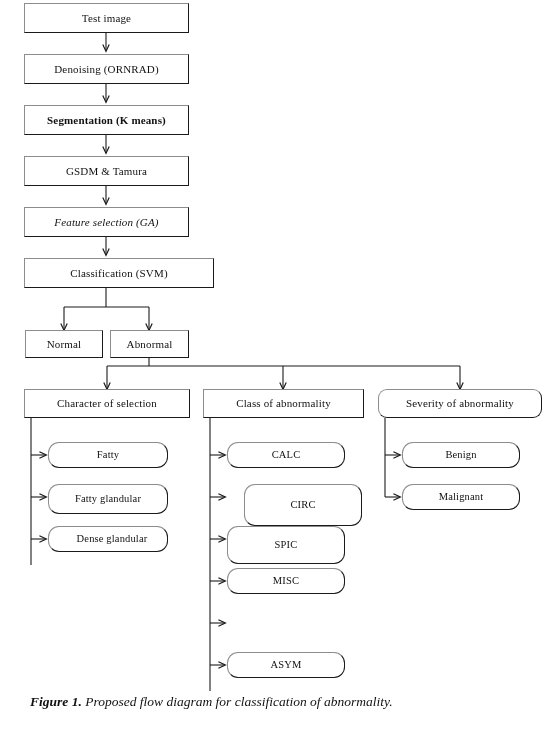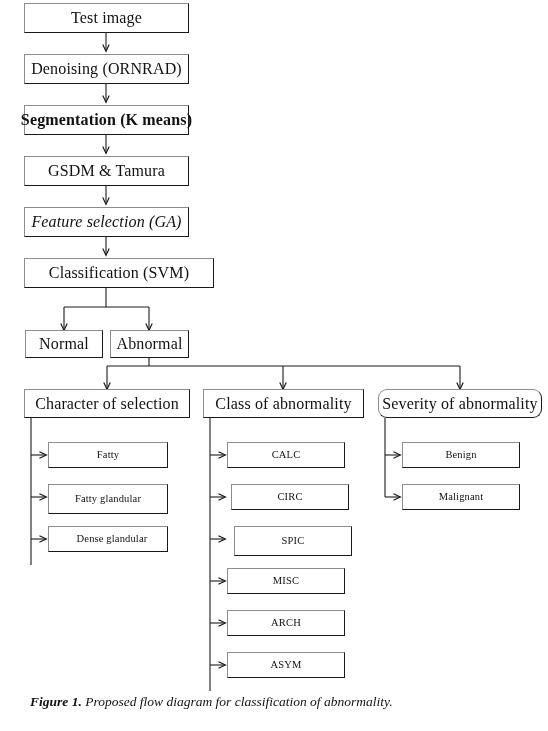--- a/index.html
+++ b/index.html
@@ -31,29 +31,30 @@
     position: absolute;
     box-sizing: border-box;
     background: #ffffff;
     border-top: 1px solid #8d8d8d;
     border-left: 1px solid #8d8d8d;
     border-right: 1px solid #1a1a1a;
     border-bottom: 1px solid #1a1a1a;
     display: flex;
     align-items: center;
     justify-content: center;
-    font-size: 16px;
+    font-size: 11px;
     color: #111111;
     line-height: 1;
     letter-spacing: 0.15px;
     white-space: nowrap;
     z-index: 2;
   }
   .node.leaf {
     font-size: 10.5px;
+    border-radius: 11px;
   }
   .caption {
     position: absolute;
     left: 30px;
     top: 694px;
     width: 500px;
     font-family: "Liberation Serif", "DejaVu Serif", serif;
     font-style: italic;
     font-size: 13.5px;
     color: #111111;
@@ -155,31 +156,28 @@
   <div class="node leaf" style="left:48px; top:484px; width:120px; height:30px;">
     <span>Fatty glandular</span>
   </div>
   <div class="node leaf" style="left:48px; top:526px; width:120px; height:26px;padding-left:8px;">
     <span>Dense glandular</span>
   </div>
 
   <div class="node leaf" style="left:227px; top:442px; width:118px; height:26px;">
     <span>CALC</span>
   </div>
-  <div class="node leaf" style="left:231px; top:484px; width:118px; height:26px;">
+  <div class="node leaf" style="left:244px; top:484px; width:118px; height:42px;">
     <span>CIRC</span>
   </div>
-  <div class="node leaf" style="left:234px; top:526px; width:118px; height:30px;">
+  <div class="node leaf" style="left:227px; top:526px; width:118px; height:38px;">
     <span>SPIC</span>
   </div>
   <div class="node leaf" style="left:227px; top:568px; width:118px; height:26px;">
     <span>MISC</span>
-  </div>
-  <div class="node leaf" style="left:227px; top:610px; width:118px; height:26px;">
-    <span>ARCH</span>
   </div>
   <div class="node leaf" style="left:227px; top:652px; width:118px; height:26px;">
     <span>ASYM</span>
   </div>
 
   <div class="node leaf" style="left:402px; top:442px; width:118px; height:26px;">
     <span>Benign</span>
   </div>
   <div class="node leaf" style="left:402px; top:484px; width:118px; height:26px;">
     <span>Malignant</span>

